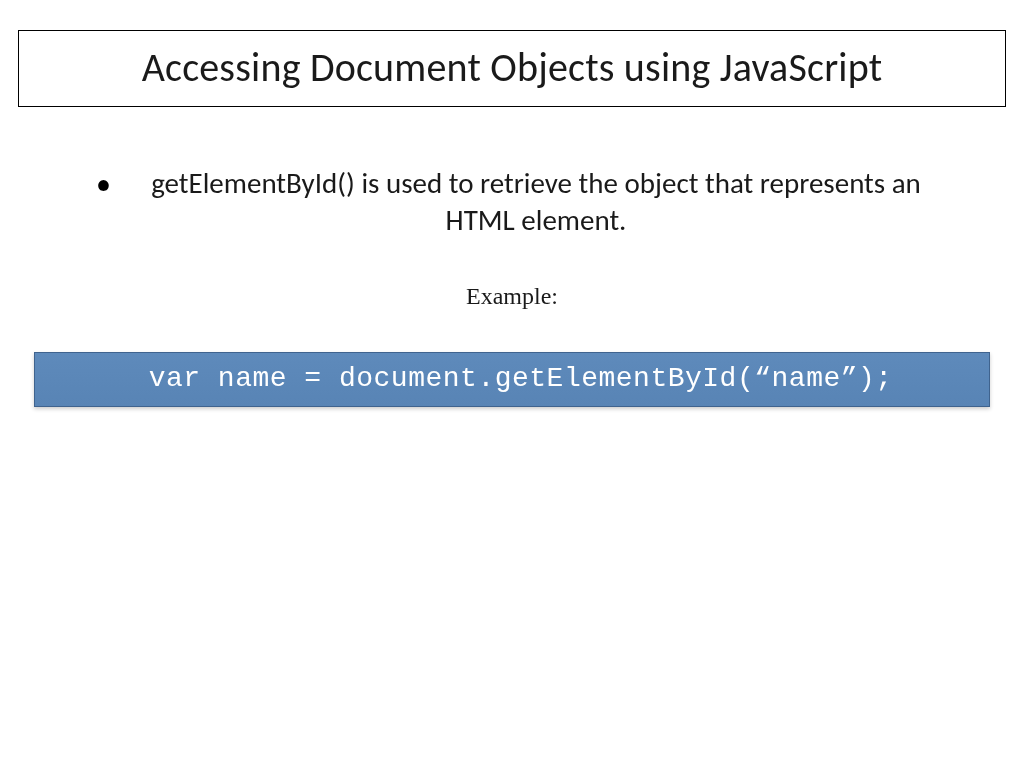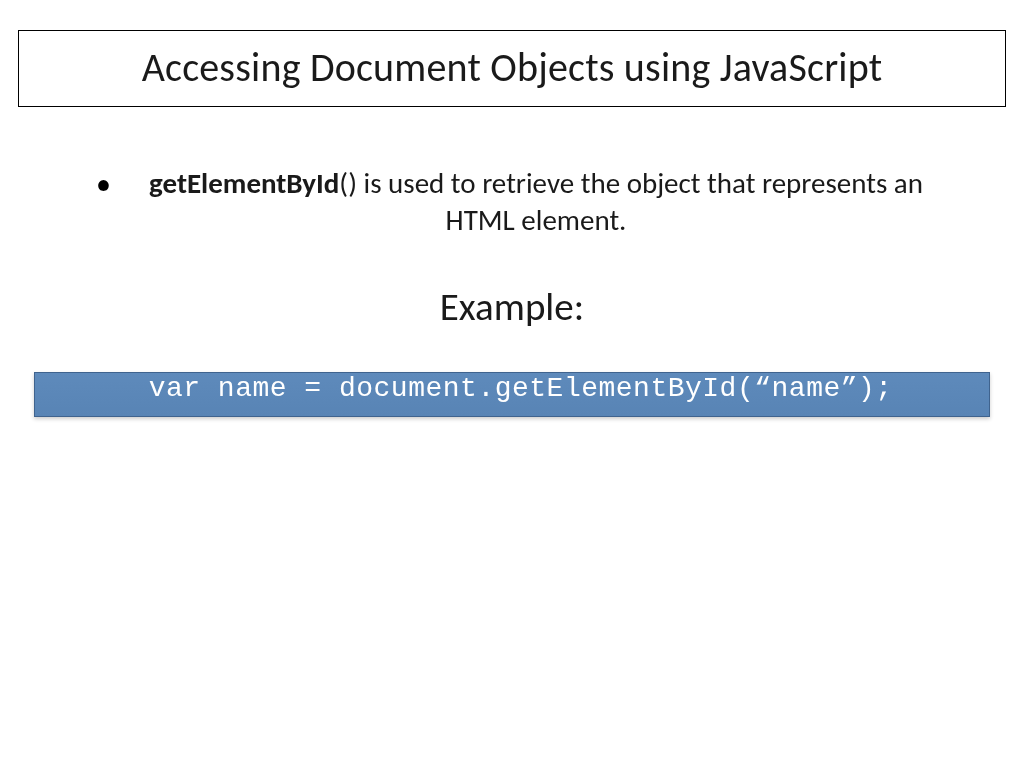--- a/index.html
+++ b/index.html
@@ -42,36 +42,37 @@
     }
     ul.bullets li::before {
       content: "•";
       position: absolute;
       left: 6px;
       top: 0;
       font-size: 30px;
       color: #000000;
     }
     .bold {
-      font-weight: bold;
+      font-weight: normal;
     }
     .example-label {
-      font-size: 39px;
+      font-size: 24px;
       margin: -4px 0 42px 0;
       color: #1a1a1a;
+      font-family: Liberation Serif, serif;
     }
     .code-block {
       background: #5b87b7;
       background: linear-gradient(#5e8abb, #5884b5);
       border: 1px solid #3f638e;
       box-shadow: 0 2px 4px rgba(0,0,0,0.2);
       color: #ffffff;
       font-family: "Courier New", Courier, monospace;
       font-size: 28px;
-      padding: 0 14px 12px 14px;
+      padding: 10px 14px 12px 14px;
       margin: 0 -56px 4px -56px;
       letter-spacing: 0.5px;
       white-space: pre;
       overflow: hidden;
     }
   </style>
 </head>
 <body>
 
 <div class="title-box">

